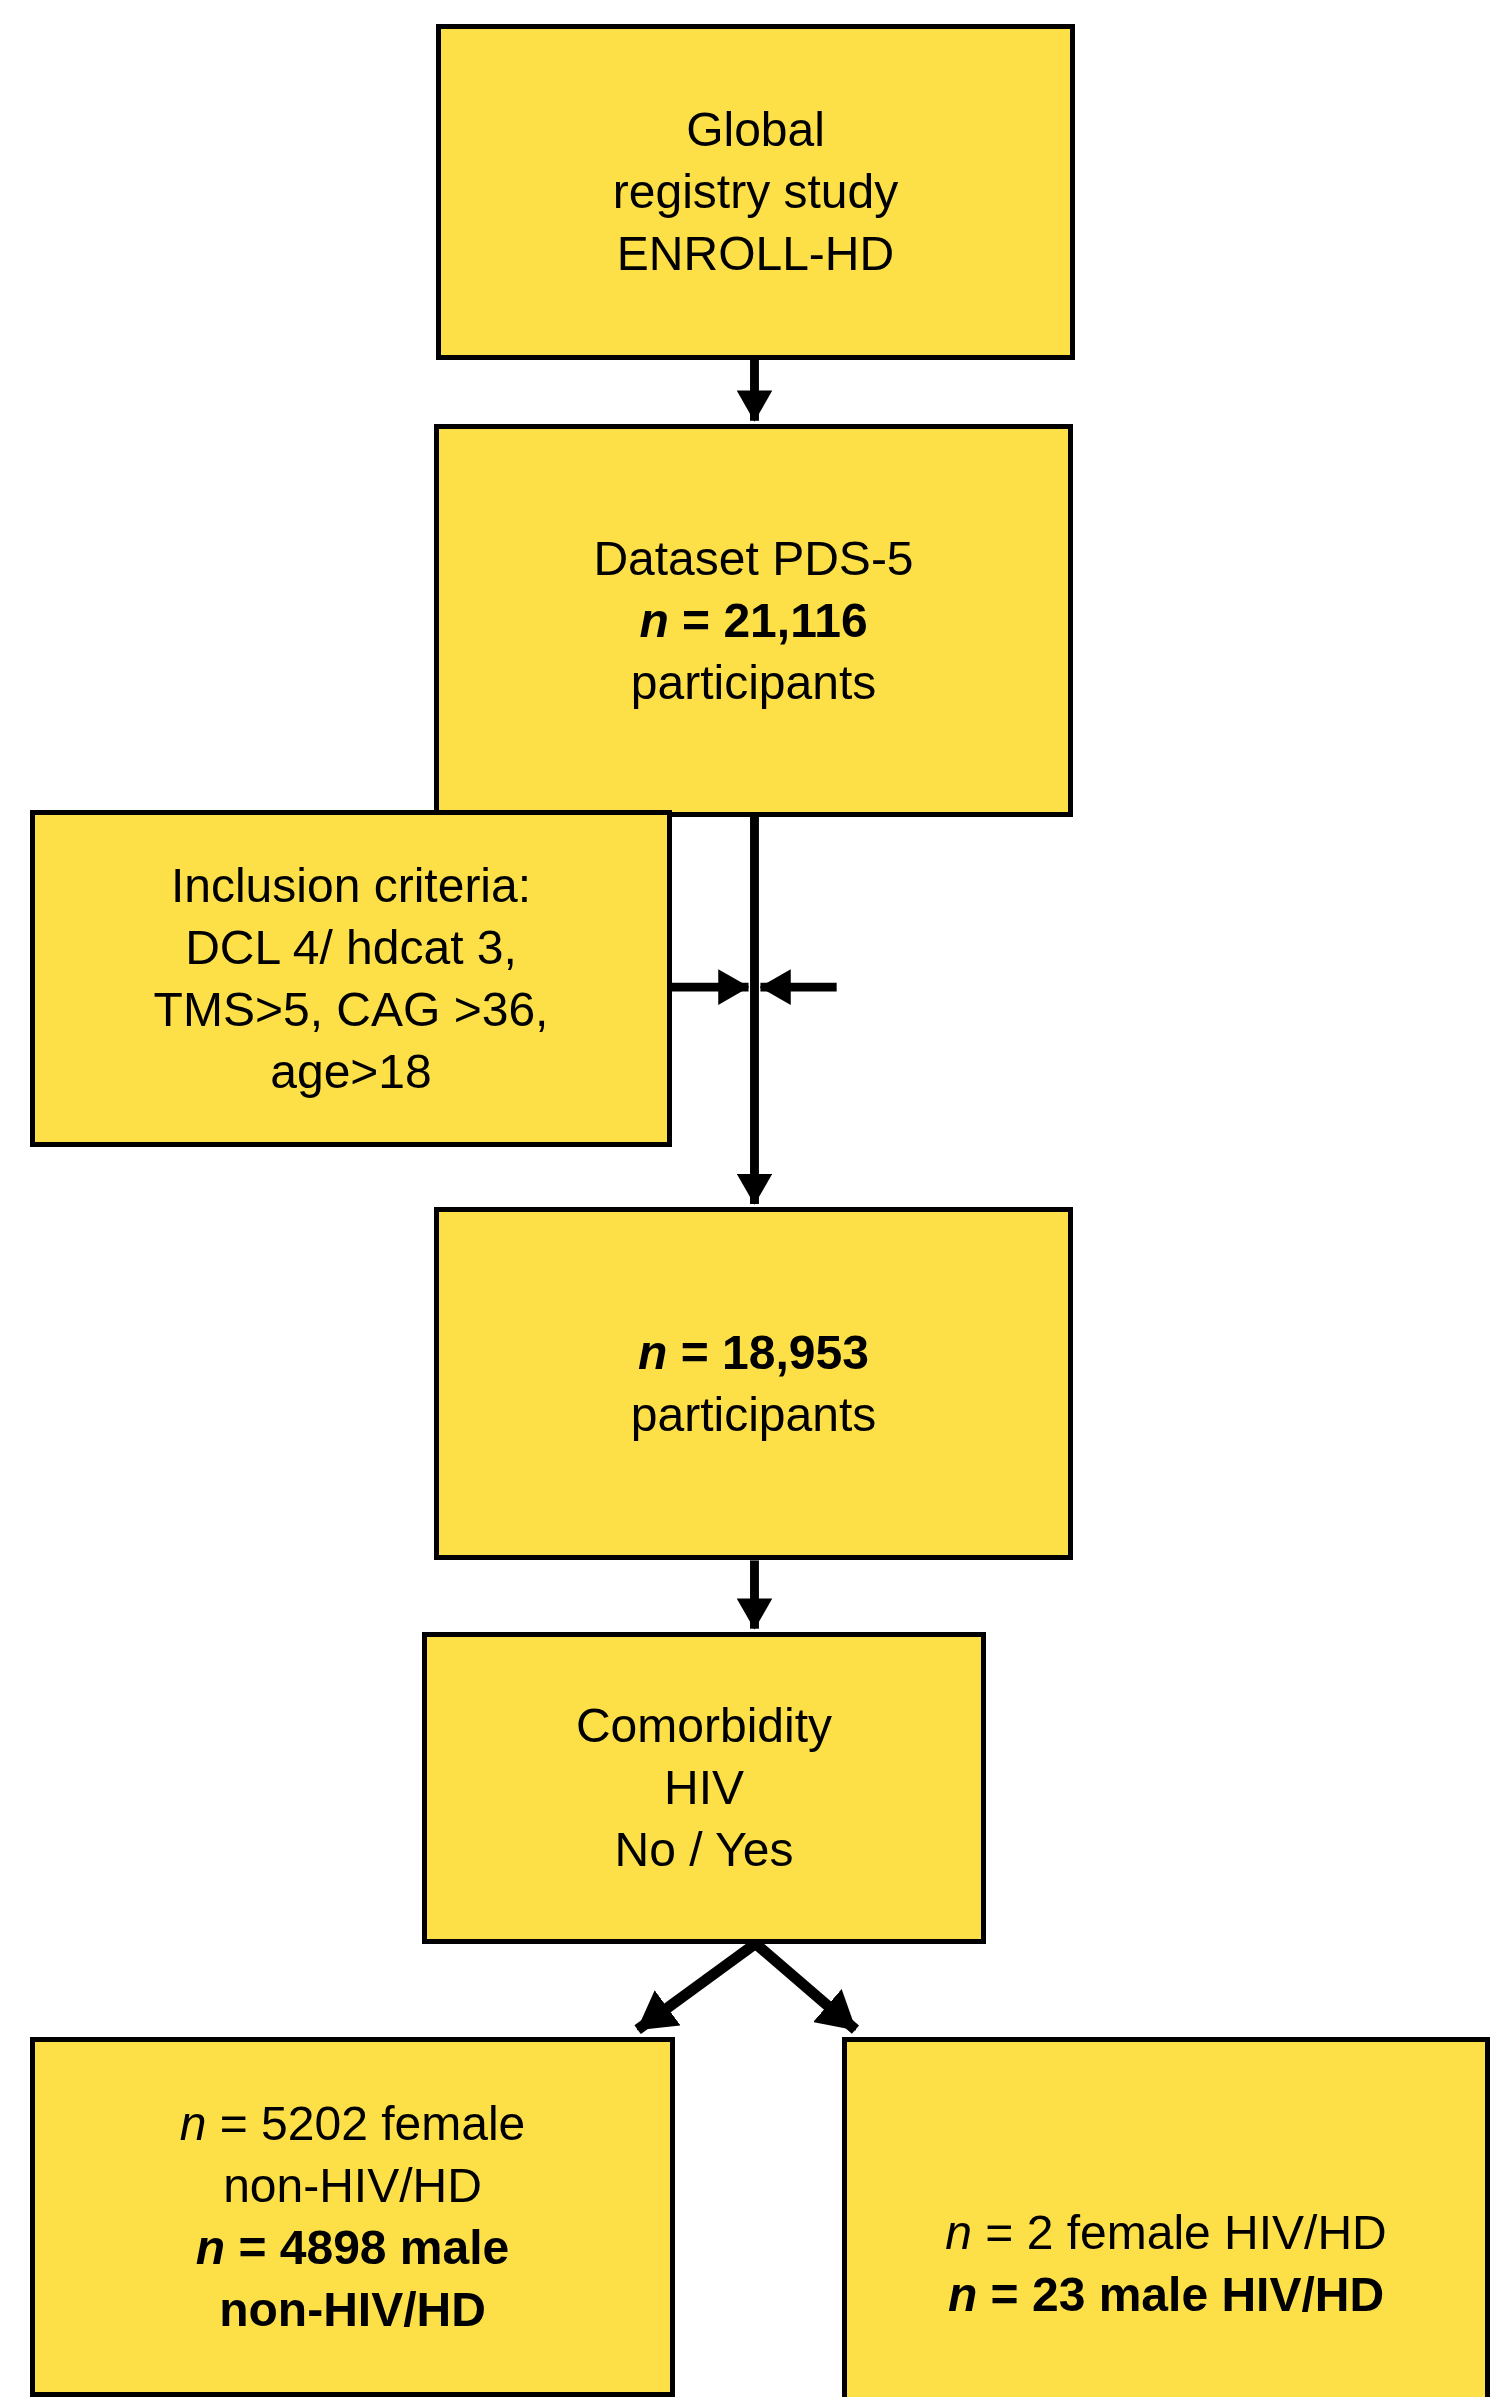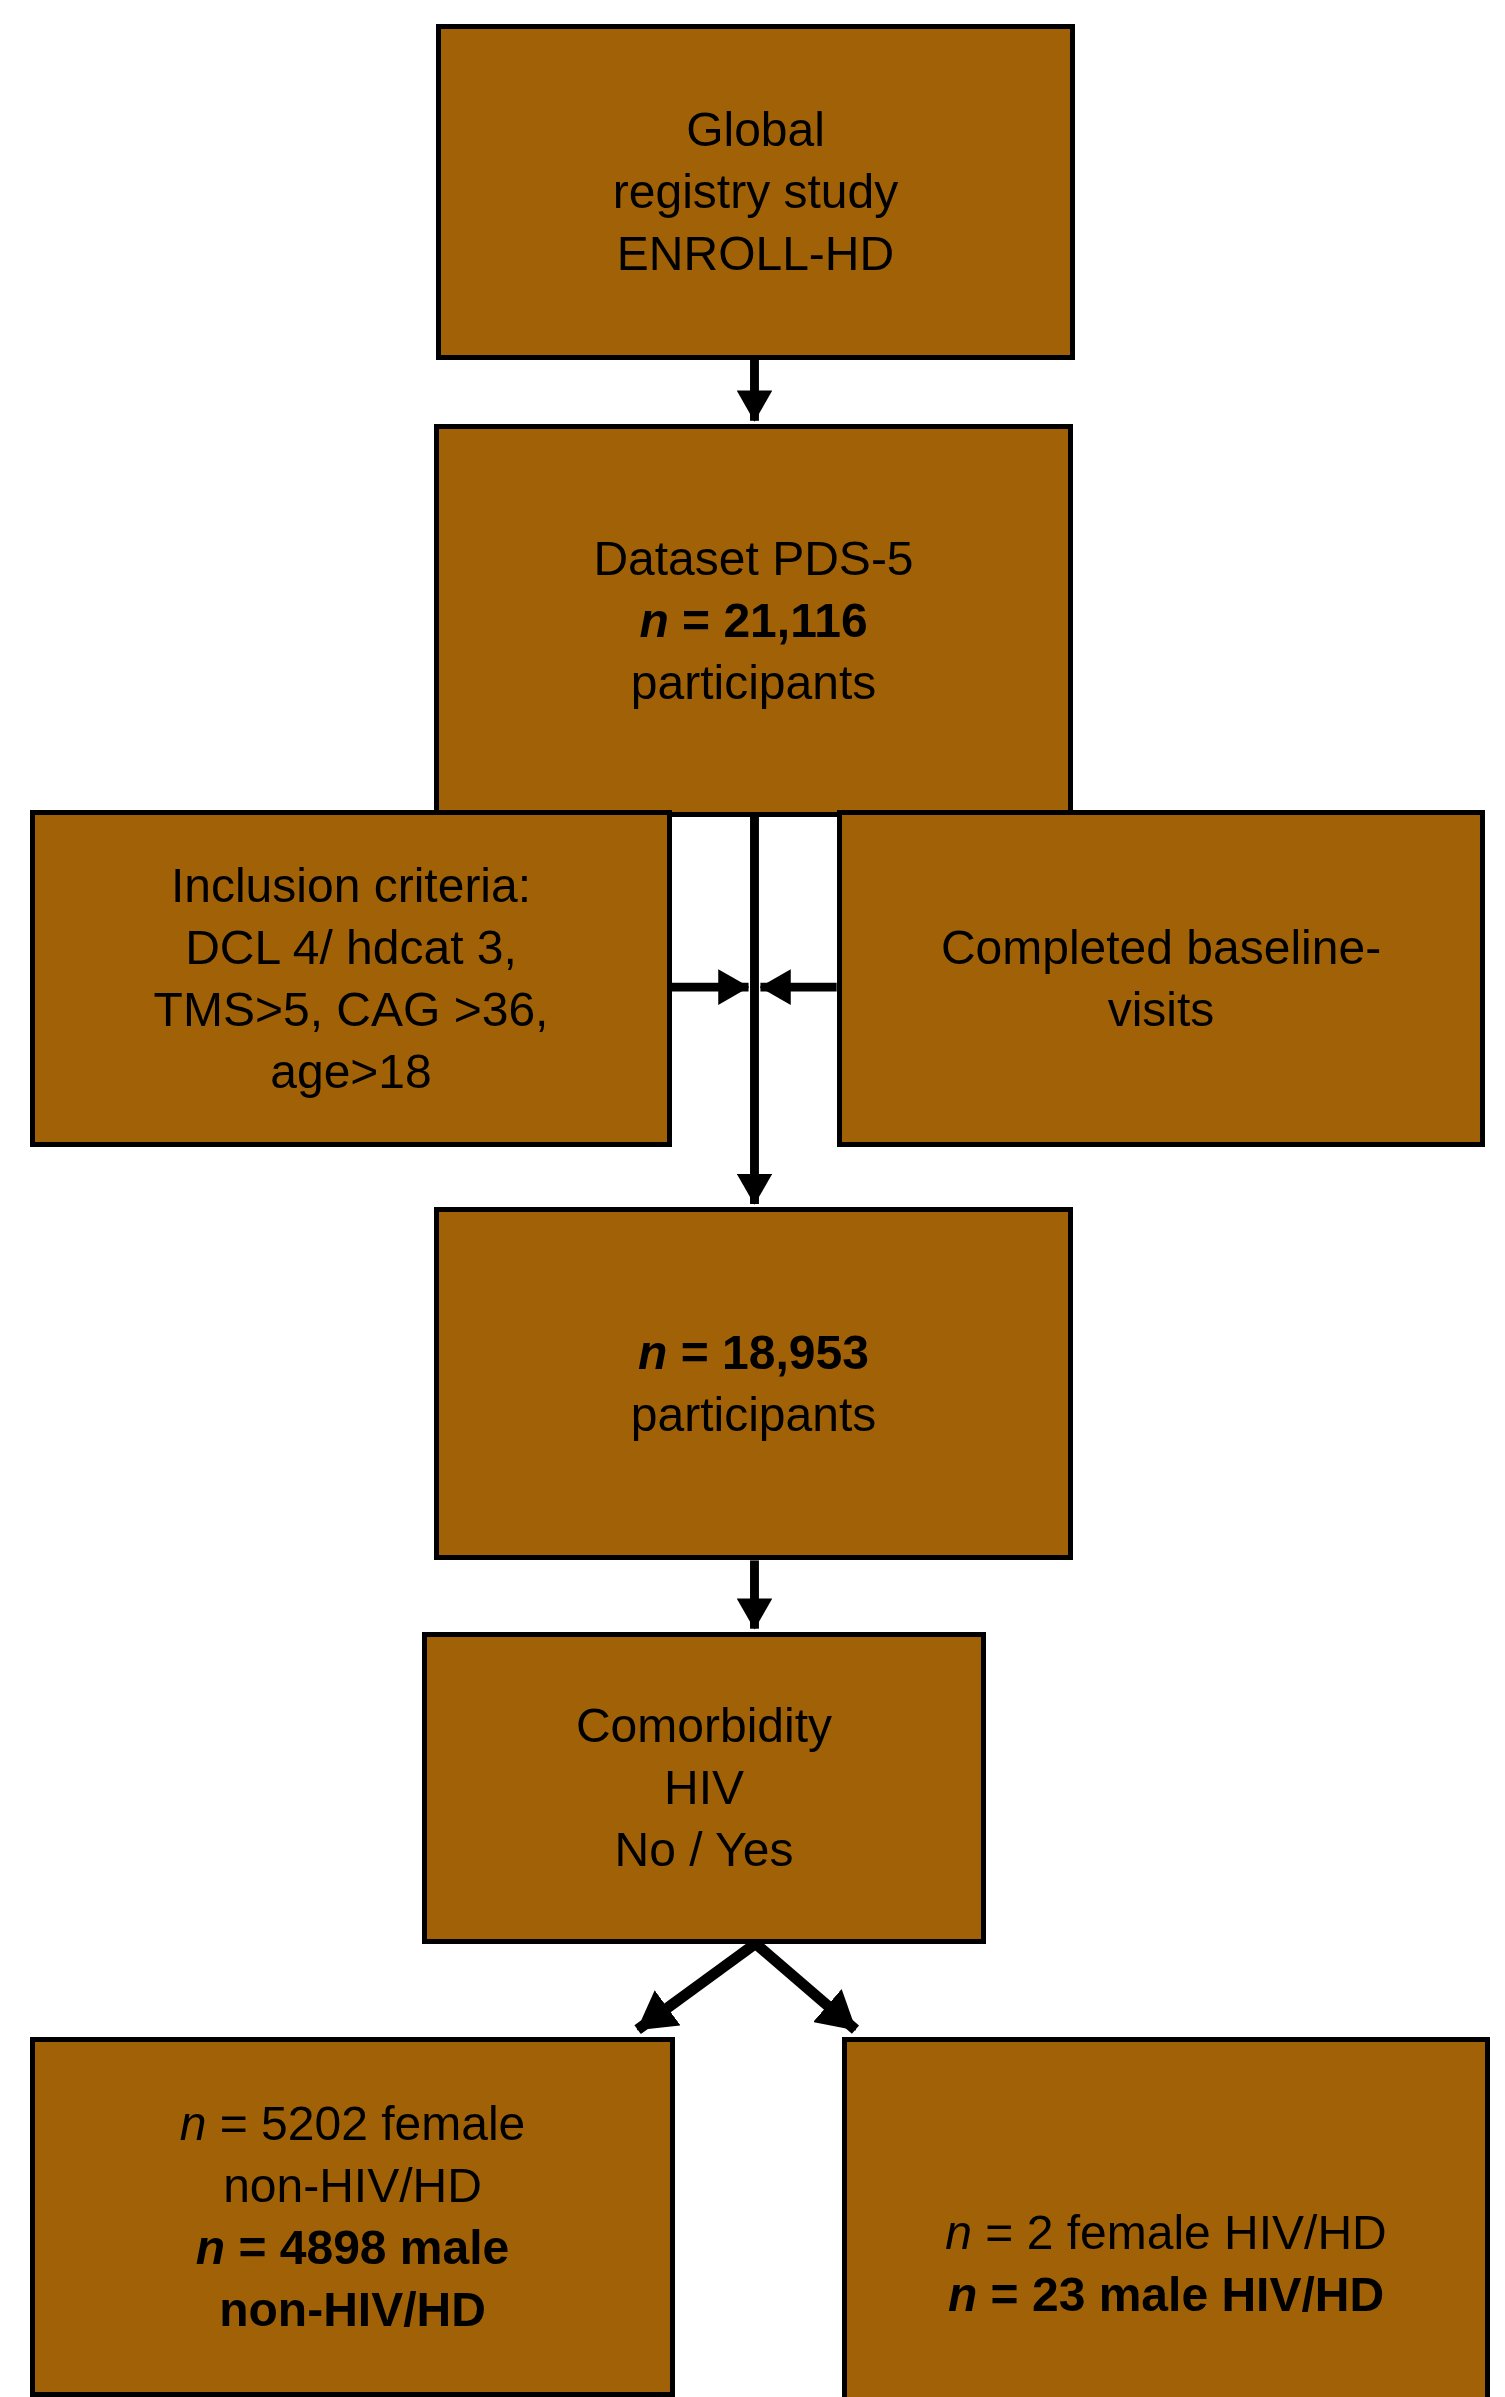--- a/index.html
+++ b/index.html
@@ -19,21 +19,21 @@
   .arrow-layer {
     position: absolute;
     left: 0;
     top: 0;
     width: 1506px;
     height: 2398px;
   }
   .box {
     position: absolute;
     box-sizing: border-box;
-    background: #a16207;
+    background: #fde047;
     border: 5px solid #000000;
     display: flex;
     flex-direction: column;
     justify-content: center;
     align-items: center;
     text-align: center;
     font-size: 48px;
     line-height: 62px;
   }
   .ln { white-space: pre; }
@@ -93,24 +93,20 @@
     <div class="ln">participants</div>
   </div>
 
   <div class="box" style="left:30px;top:810px;width:642px;height:337px">
     <div class="ln">Inclusion criteria:</div>
     <div class="ln">DCL 4/ hdcat 3,</div>
     <div class="ln">TMS&gt;5, CAG &gt;36,</div>
     <div class="ln">age&gt;18</div>
   </div>
 
-  <div class="box" style="left:837px;top:810px;width:648px;height:337px">
-    <div class="ln">Completed baseline-</div>
-    <div class="ln">visits</div>
-  </div>
 
   <div class="box" style="left:434px;top:1207px;width:639px;height:353px">
     <div class="ln b"><span class="it">n</span><span> = 18,953</span></div>
     <div class="ln">participants</div>
   </div>
 
   <div class="box" style="left:422px;top:1632px;width:564px;height:312px">
     <div class="ln">Comorbidity</div>
     <div class="ln">HIV</div>
     <div class="ln">No / Yes</div>

